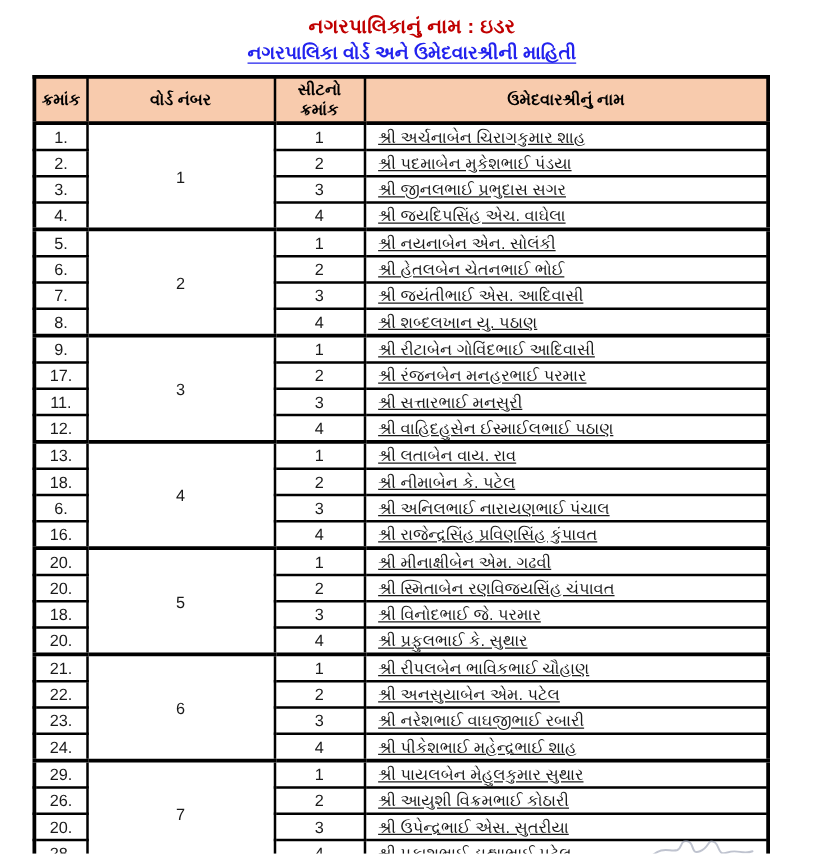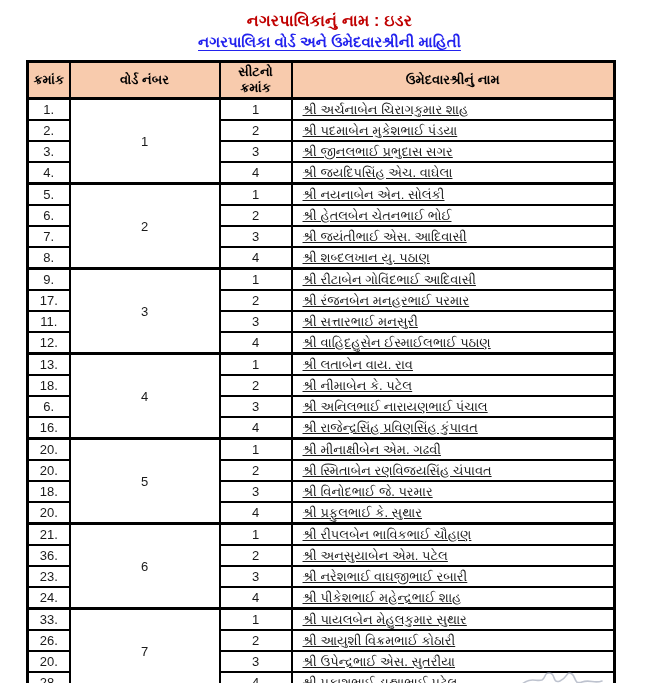--- a/index.html
+++ b/index.html
@@ -215,36 +215,36 @@
           <td>4</td>
           <td class="name">શ્રી પ્રફુલભાઈ કે. સુથાર</td>
         </tr>
         <tr class="group-start">
           <td>21.</td>
           <td rowspan="4">6</td>
           <td>1</td>
           <td class="name">શ્રી રીપલબેન ભાવિકભાઈ ચૌહાણ</td>
         </tr>
         <tr>
-          <td>36.</td>
+          <td>22.</td>
           <td>2</td>
           <td class="name">શ્રી અનસુયાબેન એમ. પટેલ</td>
         </tr>
         <tr>
           <td>23.</td>
           <td>3</td>
           <td class="name">શ્રી નરેશભાઈ વાઘજીભાઈ રબારી</td>
         </tr>
         <tr>
           <td>24.</td>
           <td>4</td>
           <td class="name">શ્રી પીકેશભાઈ મહેન્દ્રભાઈ શાહ</td>
         </tr>
         <tr class="group-start">
-          <td>33.</td>
+          <td>29.</td>
           <td rowspan="4">7</td>
           <td>1</td>
           <td class="name">શ્રી પાયલબેન મેહુલકુમાર સુથાર</td>
         </tr>
         <tr>
           <td>26.</td>
           <td>2</td>
           <td class="name">શ્રી આયુશી વિક્રમભાઈ કોઠારી</td>
         </tr>
         <tr>

